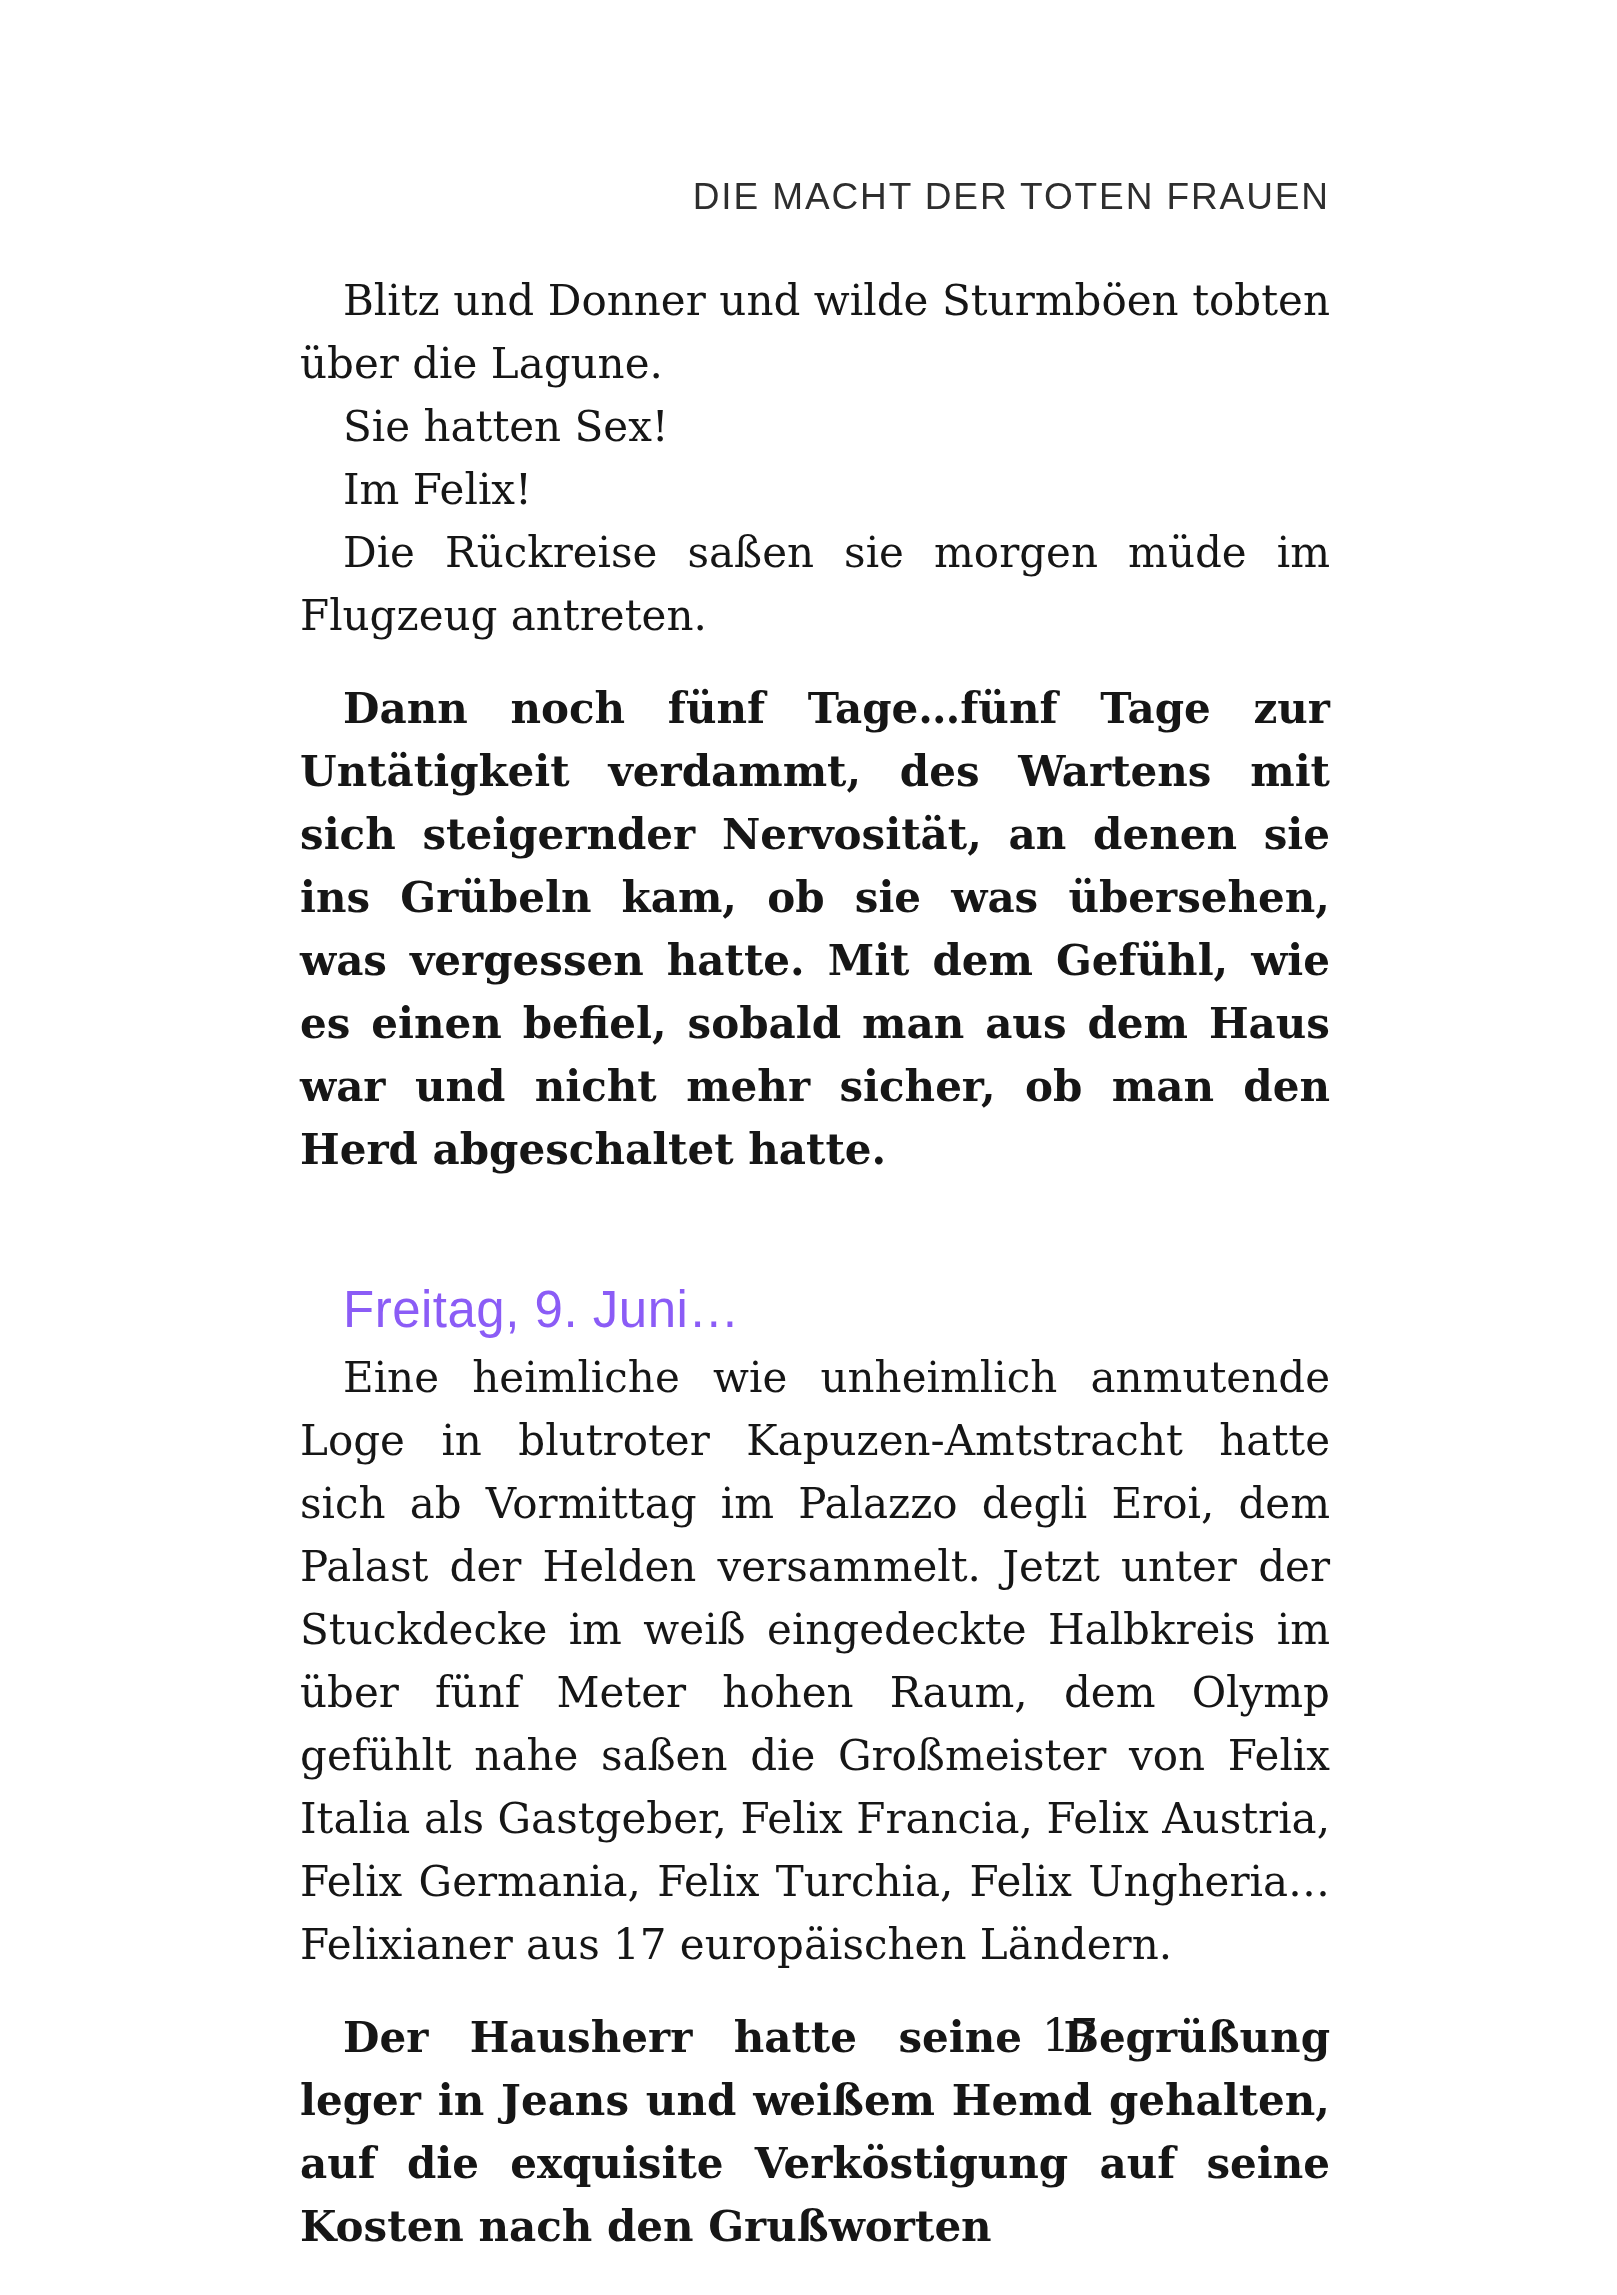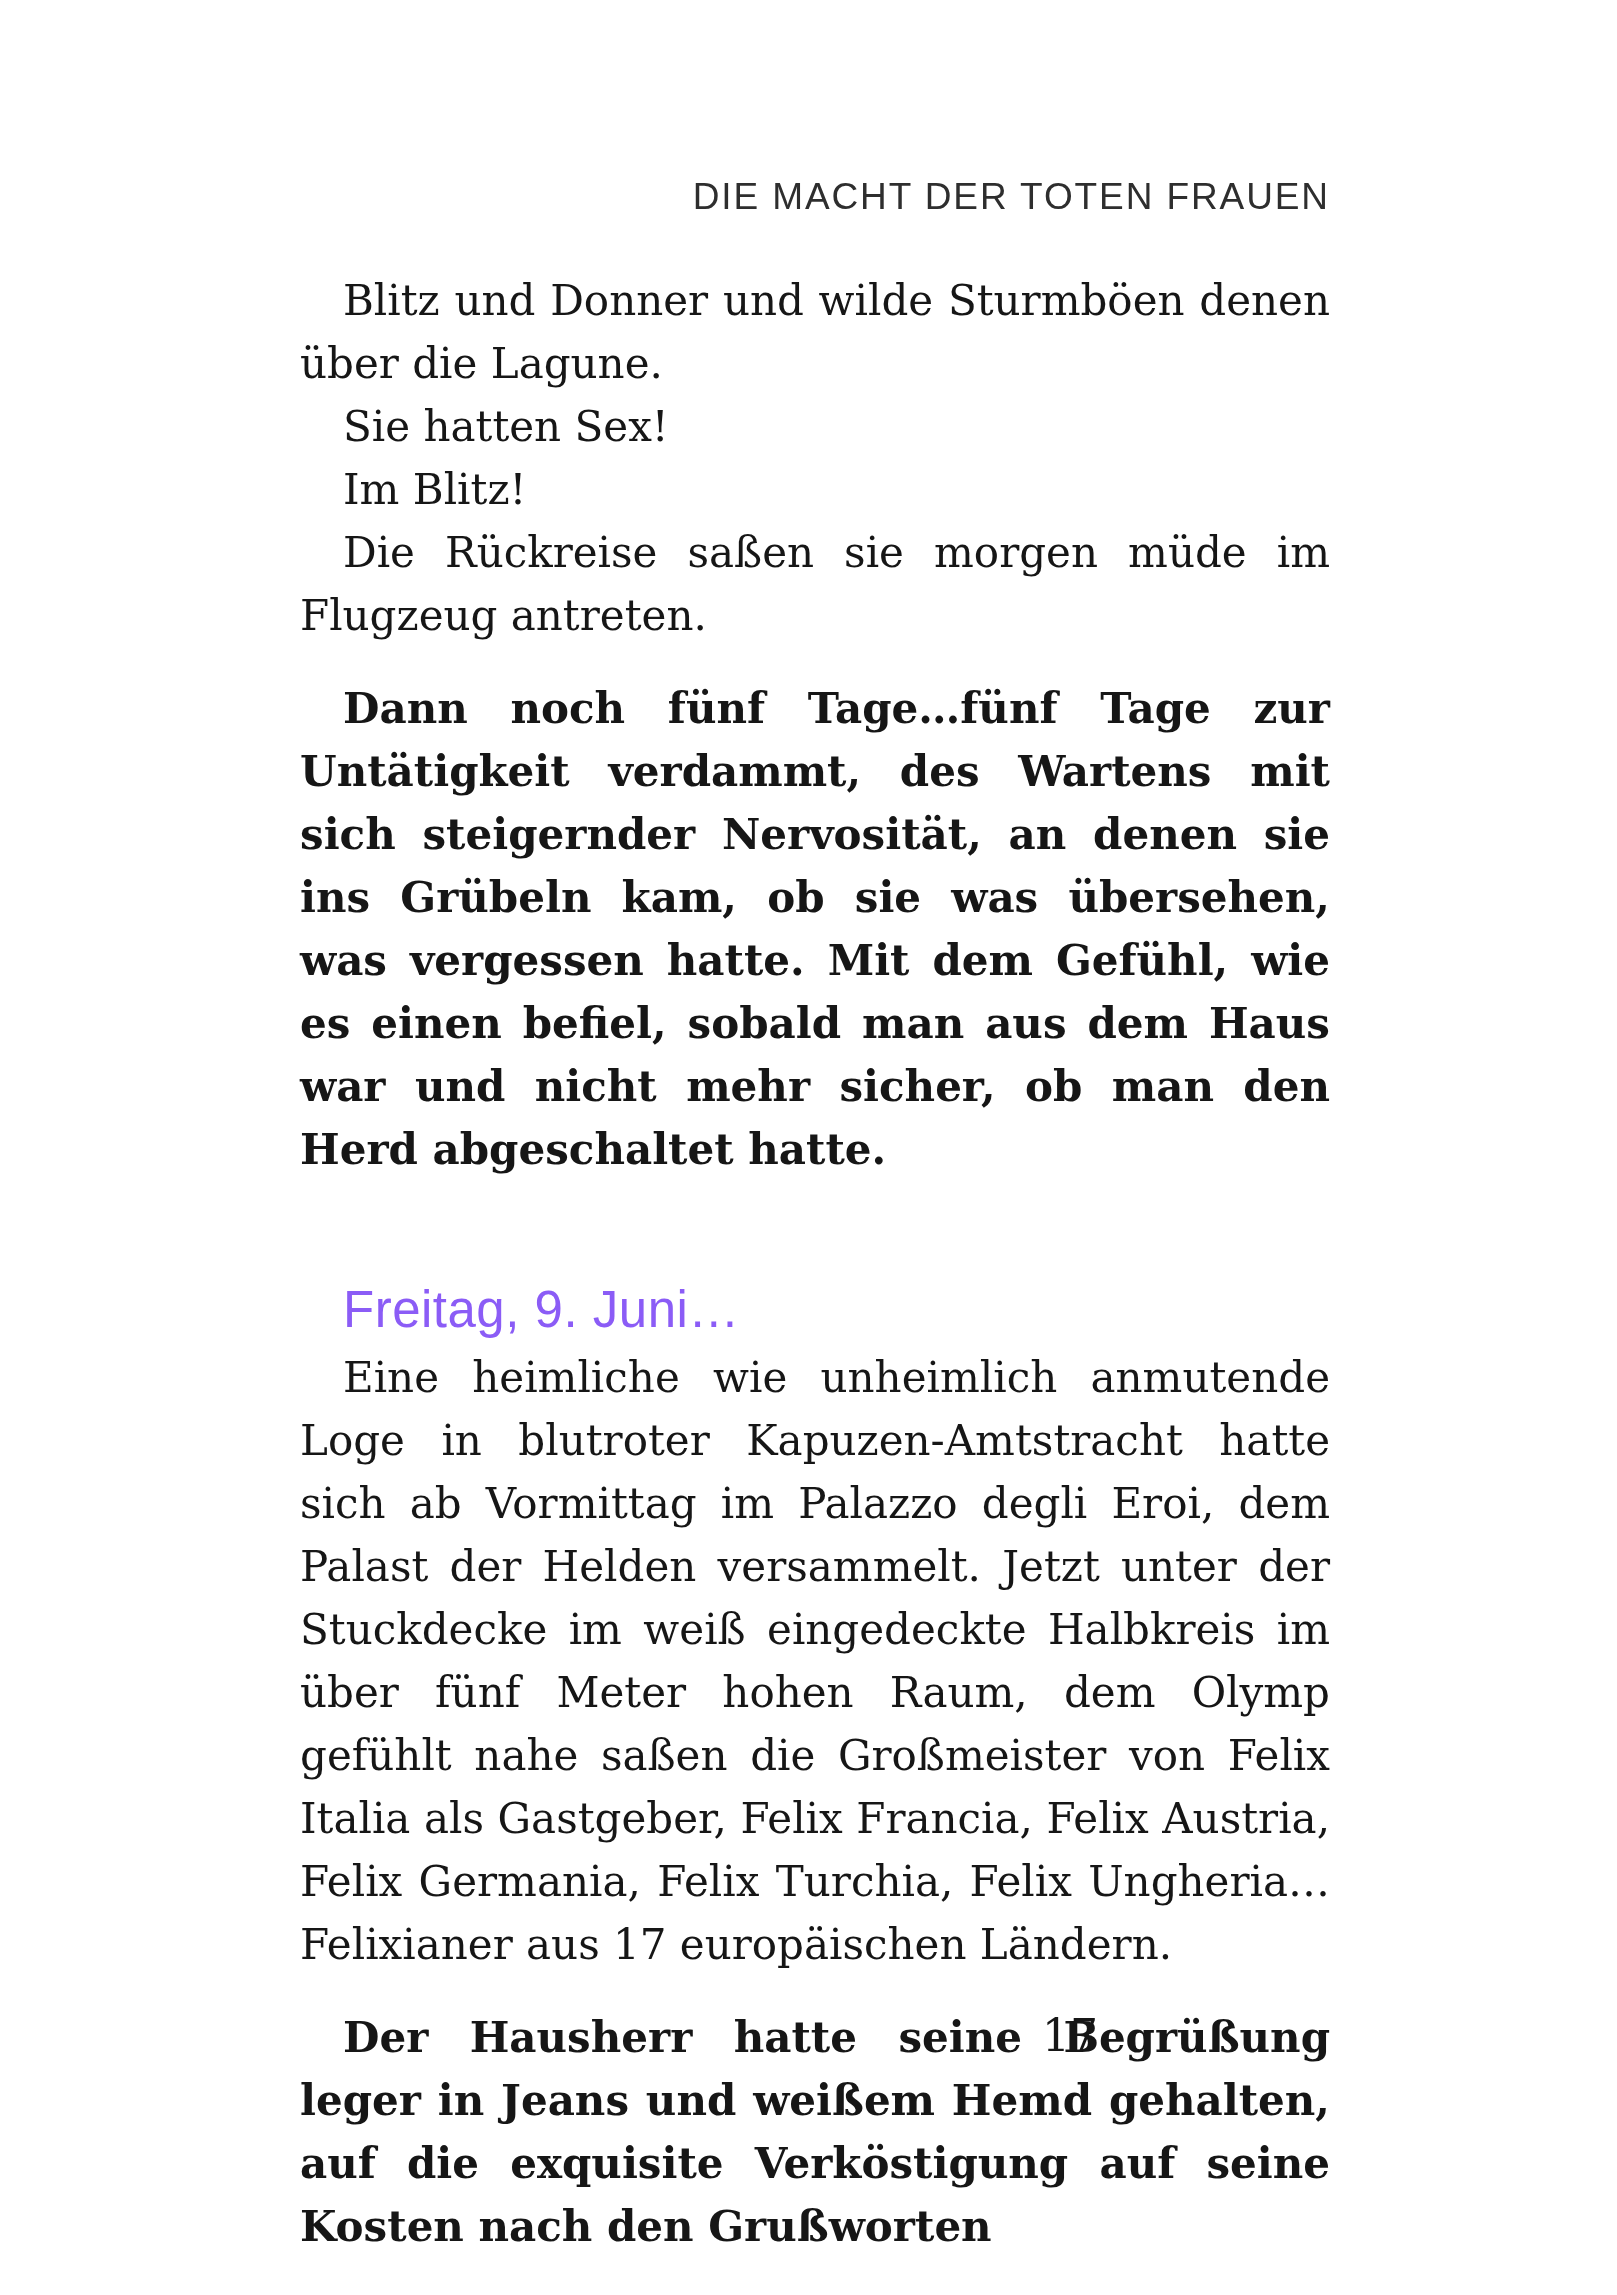--- a/index.html
+++ b/index.html
@@ -64,23 +64,23 @@
 </style>
 </head>
 <body>
 
 <div class="page">
   <div class="content">
 
     <div class="running-header">DIE MACHT DER TOTEN FRAUEN</div>
 
     <div class="body-text">
-      <p class="para indent">Blitz und Donner und wilde Sturmböen denen über die Lagune.</p>
+      <p class="para indent">Blitz und Donner und wilde Sturmböen tobten über die Lagune.</p>
       <p class="para indent">Sie hatten Sex!</p>
-      <p class="para indent">Im Blitz!</p>
+      <p class="para indent">Im Felix!</p>
       <p class="para indent">Die Rückreise saßen sie morgen müde im Flugzeug antreten.</p>
       <p class="para indent space-before">Dann noch fünf Tage…fünf Tage zur Untätigkeit verdammt, des Wartens mit sich steigernder Nervosität, an denen sie ins Grübeln kam, ob sie was übersehen, was vergessen hatte. Mit dem Gefühl, wie es einen befiel, sobald man aus dem Haus war und nicht mehr sicher, ob man den Herd abgeschaltet hatte.</p>
 
       <h2 class="section-heading">Freitag, 9. Juni…</h2>
 
       <p class="para indent">Eine heimliche wie unheimlich anmutende Loge in blutroter Kapuzen-Amtstracht hatte sich ab Vormittag im Palazzo degli Eroi, dem Palast der Helden versammelt. Jetzt unter der Stuckdecke im weiß eingedeckte Halbkreis im über fünf Meter hohen Raum, dem Olymp gefühlt nahe saßen die Großmeister von Felix Italia als Gastgeber, Felix Francia, Felix Austria, Felix Germania, Felix Turchia, Felix Ungheria… Felixianer aus 17 europäischen Ländern.</p>
       <p class="para indent space-before">Der Hausherr hatte seine Begrüßung leger in Jeans und weißem Hemd gehalten, auf die exquisite Verköstigung auf seine Kosten nach den Grußworten</p>
     </div>
   </div>
 

